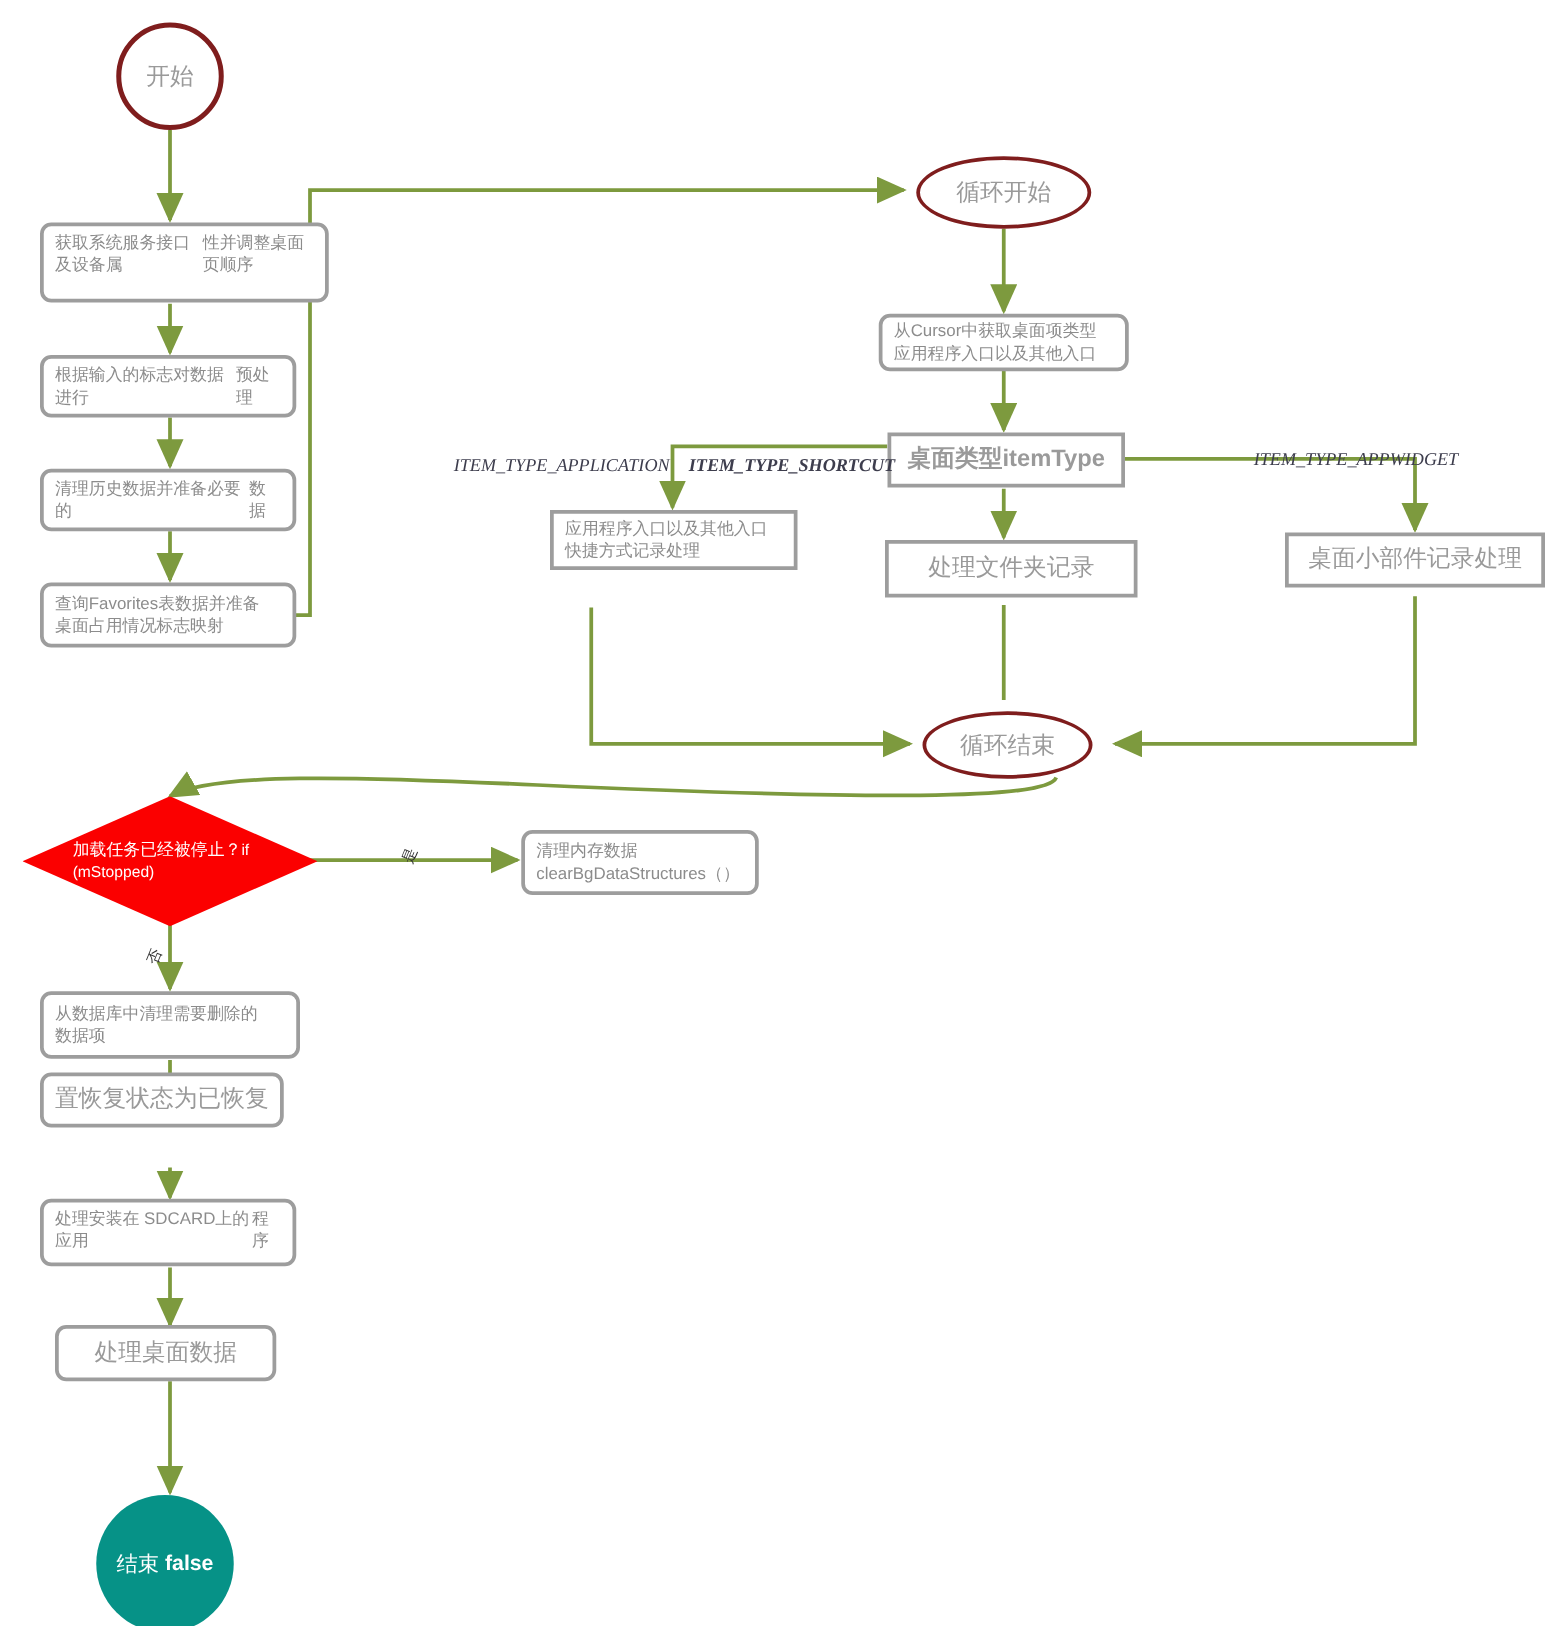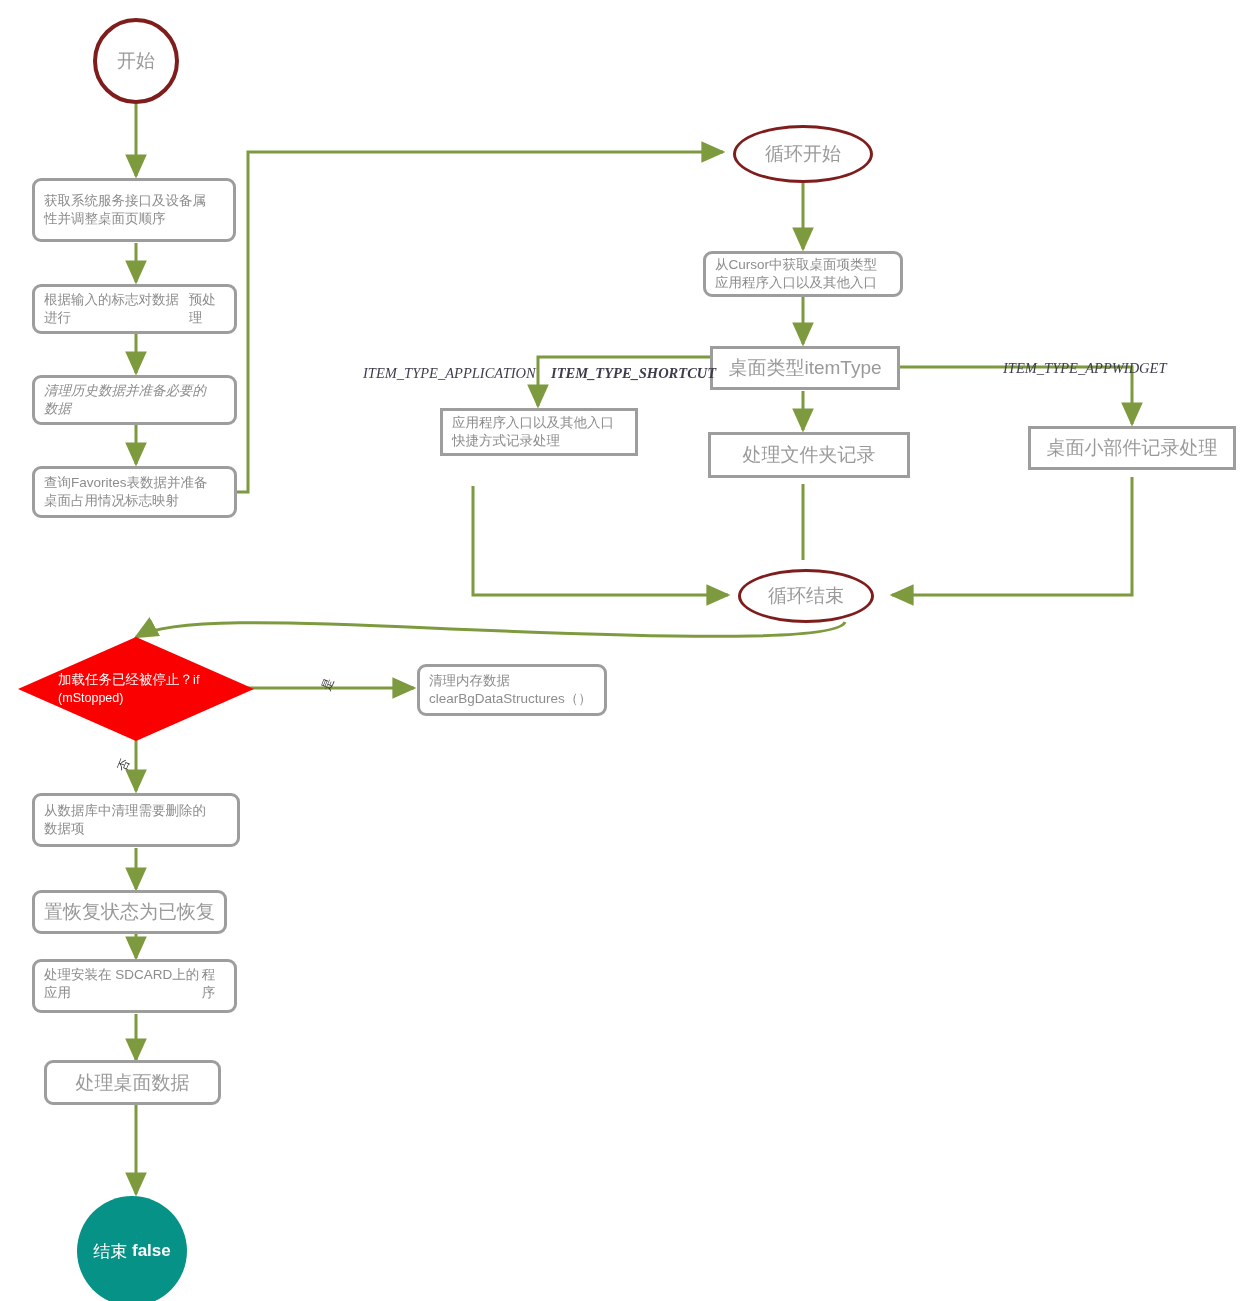--- a/index.html
+++ b/index.html
@@ -194,50 +194,50 @@
       <path d="M136,1014 L136,1060"></path>
 
       <path d="M136,1105 L136,1194"></path>
     </g>
   </svg>
 
   <div class="node circle-start" style="left:93px; top:18px; width:86px; height:86px;">
     <span>开始</span>
   </div>
 
-  <div class="node proc small" style="left:32px; top:178px; width:204px; height:64px; flex-direction:column; align-items:flex-start; justify-content:center;">
+  <div class="node proc small" style="left:32px; top:178px; width:231px; height:64px; flex-direction:row; align-items:flex-start; justify-content:center;">
     <span>获取系统服务接口及设备属</span>
     <span>性并调整桌面页顺序</span>
   </div>
 
   <div class="node proc small" style="left:32px; top:284px; width:205px; height:50px; flex-direction:row; align-items:flex-start; justify-content:center;">
     <span>根据输入的标志对数据进行</span>
     <span>预处理</span>
   </div>
 
-  <div class="node proc small" style="left:32px; top:375px; width:205px; height:50px; flex-direction:column; align-items:flex-start; justify-content:center;font-style:italic;">
+  <div class="node proc small" style="left:32px; top:375px; width:205px; height:50px; flex-direction:row; align-items:flex-start; justify-content:center;">
     <span>清理历史数据并准备必要的</span>
     <span>数据</span>
   </div>
 
   <div class="node proc small" style="left:32px; top:466px; width:205px; height:52px; flex-direction:column; align-items:flex-start; justify-content:center;">
     <span>查询Favorites表数据并准备</span>
     <span>桌面占用情况标志映射</span>
   </div>
 
   <div class="node ellipse" style="left:733px; top:125px; width:140px; height:58px;">
     <span>循环开始</span>
   </div>
 
   <div class="node proc small" style="left:703px; top:251px; width:200px; height:46px; flex-direction:column; align-items:flex-start; justify-content:center;">
     <span>从Cursor中获取桌面项类型</span>
     <span>应用程序入口以及其他入口</span>
   </div>
 
-  <div class="node rect big" style="left:710px; top:346px; width:190px; height:44px;">
+  <div class="node rect big" style="left:710px; top:346px; width:190px; height:44px;font-weight:bold;">
     <span>桌面类型itemType</span>
   </div>
 
   <div class="edge-label" style="left:363px; top:365px;">ITEM_TYPE_APPLICATION</div>
 
   <div class="edge-label" style="left:551px; top:365px;font-weight:bold;">ITEM_TYPE_SHORTCUT</div>
 
   <div class="edge-label" style="left:1003px; top:360px;">ITEM_TYPE_APPWIDGET</div>
 
   <div class="node rect small" style="left:440px; top:408px; width:198px; height:48px; flex-direction:column; align-items:flex-start; justify-content:center;">
@@ -272,21 +272,21 @@
   <div class="node proc small" style="left:32px; top:793px; width:208px; height:54px; flex-direction:column; align-items:flex-start; justify-content:center;">
     <span>从数据库中清理需要删除的</span>
     <span>数据项</span>
   </div>
 
   <div class="node proc small" style="left:417px; top:664px; width:190px; height:52px; flex-direction:column; align-items:flex-start; justify-content:center;">
     <span>清理内存数据</span>
     <span>clearBgDataStructures（）</span>
   </div>
 
-  <div class="node proc big" style="left:32px; top:890px; width:195px; height:44px;">
+  <div class="node proc big" style="left:32px; top:858px; width:195px; height:44px;">
     <span>置恢复状态为已恢复</span>
   </div>
 
   <div class="node proc small" style="left:32px; top:959px; width:205px; height:54px; flex-direction:row; align-items:flex-start; justify-content:center;">
     <span>处理安装在 SDCARD上的应用</span>
     <span>程序</span>
   </div>
 
   <div class="node proc big" style="left:44px; top:1060px; width:177px; height:45px;">
     <span>处理桌面数据</span>

